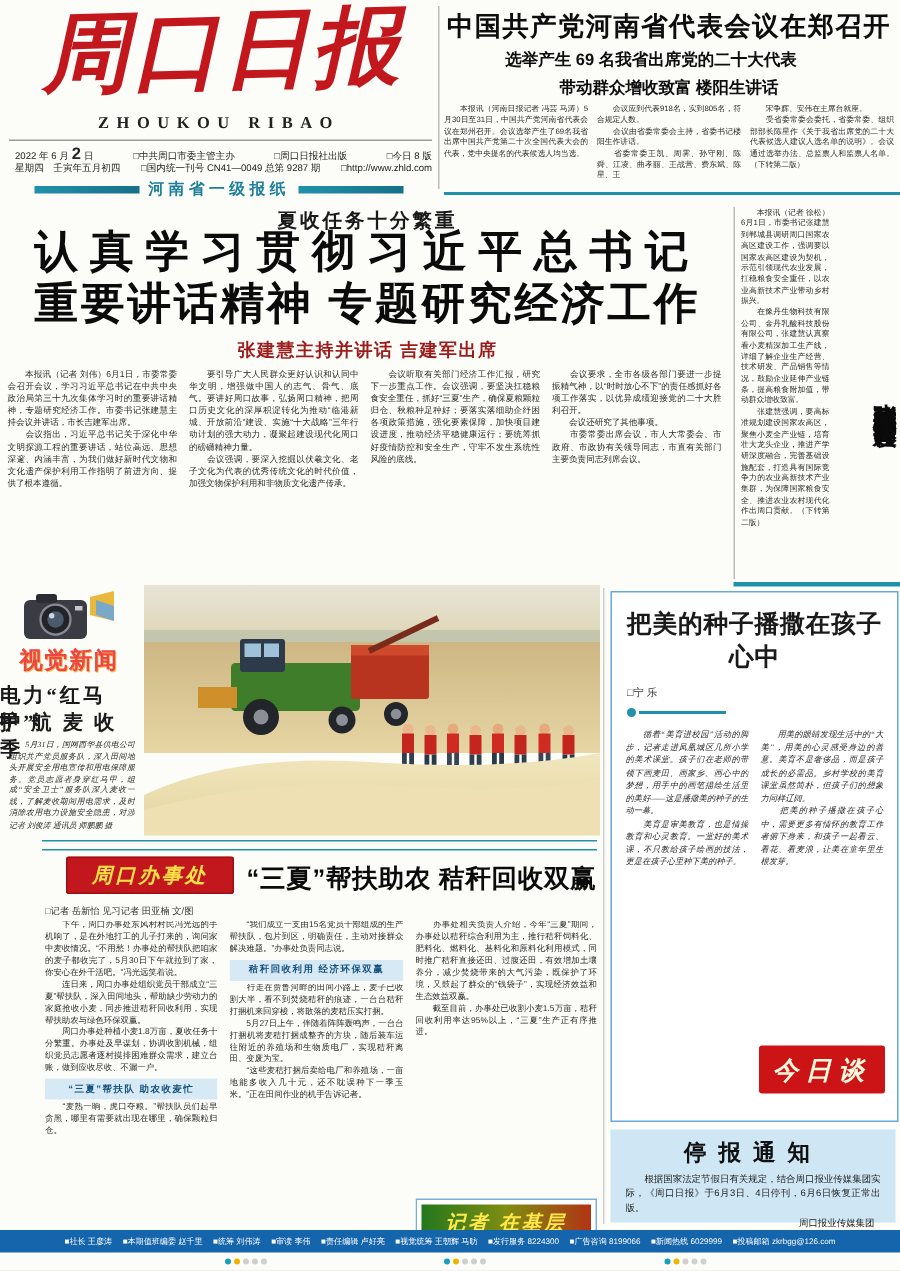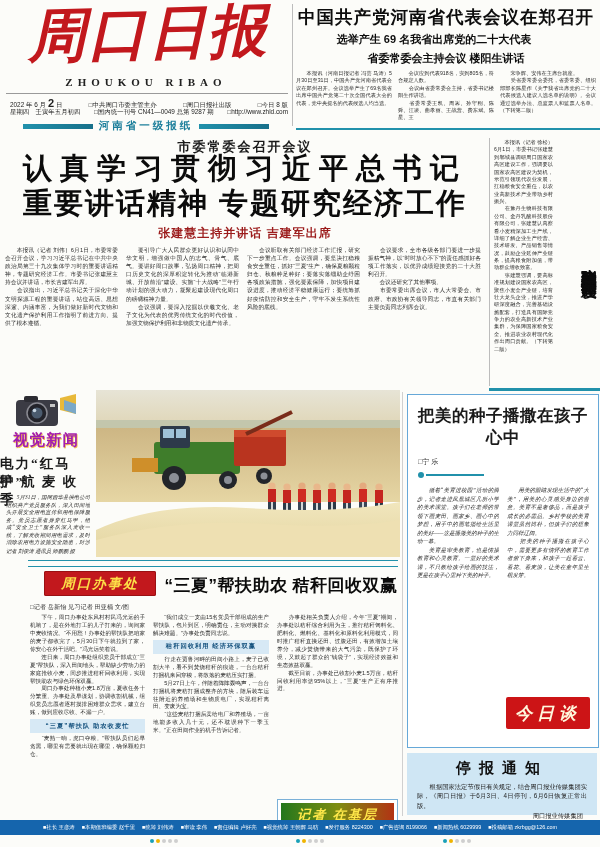--- a/index.html
+++ b/index.html
@@ -27,21 +27,21 @@
   .h-top{font-weight:900;font-size:17.5px;letter-spacing:1px;text-align:center;color:#0d0d0d;}
   .h-sub{font-weight:bold;font-size:11px;text-align:center;color:#0d0d0d;}
   .kicker{font-weight:bold;font-size:13px;text-align:center;letter-spacing:2px;}
   .h-main{font-weight:900;font-size:29px;text-align:center;color:#0b0b0b;line-height:1.1;}
   .h-main.l1{letter-spacing:8px;}
   .h-main.l2{letter-spacing:2px;}
   .h-deck{font-weight:bold;font-size:12px;text-align:center;color:#9c1c1c;letter-spacing:1px;}
   .vhead{writing-mode:vertical-rl;text-orientation:upright;font-weight:900;font-size:15.5px;
          letter-spacing:1px;line-height:1.2;color:#0b0b0b;text-align:center;}
   
-  .vn-logo-text{color:#a21caf;font-weight:900;font-size:15.5px;text-align:center;letter-spacing:1px;
+  .vn-logo-text{color:#ef4444;font-weight:900;font-size:15.5px;text-align:center;letter-spacing:1px;
                 text-shadow:0.7px 0.7px 0 #f2c14e;}
   .vn-head{font-family:Liberation Serif, serif;font-weight:bold;font-size:13.5px;text-align:left;
            letter-spacing:2px;line-height:1.35;}
   
   .badge-red{background:#c2181d;color:#fde047;display:flex;align-items:center;justify-content:center;
              font-weight:bold;font-style:italic;font-size:13.5px;letter-spacing:2px;border-radius:2px;
              box-shadow:0 0 0 1px #9a1013 inset;}
   .badge-talk{background:#cc1416;color:#fff8dd;display:flex;align-items:center;justify-content:center;
               font-weight:900;font-style:italic;font-size:17px;letter-spacing:5px;border-radius:2px;}
   .badge-grass{background:linear-gradient(90deg,#23771d,#7e8d12,#b23314);color:#ffe84a;
@@ -95,32 +95,32 @@
   </div>
   <div class="abs grade" style="left:0;top:119px;width:292px;">
     <span class="bar"></span>
     <span class="txt">河南省一级报纸</span>
     <span class="bar"></span>
   </div>
 
   <div class="abs vrule" style="left:292px;top:4px;height:122px;"></div>
   <div class="abs h-top" style="left:296px;top:5px;width:300px;">中国共产党河南省代表会议在郑召开</div>
   <div class="abs h-sub" style="left:284px;top:32px;width:300px;">选举产生 69 名我省出席党的二十大代表</div>
-  <div class="abs h-sub" style="left:296px;top:51px;width:300px;">省委常委会主持会议 楼阳生讲话</div>
+  <div class="abs h-sub" style="left:296px;top:51px;width:300px;">带动群众增收致富 楼阳生讲话</div>
   <div class="abs" style="left:296px;top:70px;width:302px;height:56px;display:flex;gap:6px;">
     <div class="micro flow" style="width:96px;height:56px;font-size:5.2px;">　　本报讯（河南日报记者 冯芸 马涛）5月30日至31日，中国共产党河南省代表会议在郑州召开。会议选举产生了69名我省出席中国共产党第二十次全国代表大会的代表，党中央提名的代表候选人均当选。</div>
     <div class="micro flow" style="width:96px;height:56px;font-size:5.2px;">　　会议应到代表918名，实到805名，符合规定人数。
 　　会议由省委常委会主持，省委书记楼阳生作讲话。
 　　省委常委王凯、周霁、孙守刚、陈舜、江凌、曲孝丽、王战营、费东斌、陈星、王</div>
     <div class="micro flow" style="width:96px;height:56px;font-size:5.2px;">　　宋争辉、安伟在主席台就座。
 　　受省委常委会委托，省委常委、组织部部长陈星作《关于我省出席党的二十大代表候选人建议人选名单的说明》。会议通过选举办法、总监票人和监票人名单。（下转第二版）</div>
   </div>
   <div class="abs tealbar" style="left:296px;top:128px;width:304px;height:2px;"></div>
 
-  <div class="abs kicker" style="left:4px;top:138px;width:482px;">市委常委会召开会议</div>
+  <div class="abs kicker" style="left:4px;top:138px;width:482px;">夏收任务十分繁重</div>
   <div class="abs h-main l1" style="left:4px;top:153px;width:482px;">认真学习贯彻习近平总书记</div>
   <div class="abs h-main l2" style="left:4px;top:188px;width:482px;">重要讲话精神  专题研究经济工作</div>
   <div class="abs h-deck" style="left:4px;top:225px;width:482px;">张建慧主持并讲话 吉建军出席</div>
   <div class="abs" style="left:5px;top:246px;width:481px;height:138px;display:flex;gap:8px;">
     <div class="micro flow" style="width:113px;height:138px;font-size:5.7px;">　　本报讯（记者 刘伟）6月1日，市委常委会召开会议，学习习近平总书记在中共中央政治局第三十九次集体学习时的重要讲话精神，专题研究经济工作。市委书记张建慧主持会议并讲话，市长吉建军出席。
 　　会议指出，习近平总书记关于深化中华文明探源工程的重要讲话，站位高远、思想深邃、内涵丰富，为我们做好新时代文物和文化遗产保护利用工作指明了前进方向、提供了根本遵循。</div>
     <div class="micro flow" style="width:113px;height:138px;font-size:5.7px;">　　要引导广大人民群众更好认识和认同中华文明，增强做中国人的志气、骨气、底气。要讲好周口故事，弘扬周口精神，把周口历史文化的深厚积淀转化为推动“临港新城、开放前沿”建设、实施“十大战略”三年行动计划的强大动力，凝聚起建设现代化周口的磅礴精神力量。
 　　会议强调，要深入挖掘以伏羲文化、老子文化为代表的优秀传统文化的时代价值，加强文物保护利用和非物质文化遗产传承。</div>
     <div class="micro flow" style="width:113px;height:138px;font-size:5.7px;">　　会议听取有关部门经济工作汇报，研究下一步重点工作。会议强调，要坚决扛稳粮食安全重任，抓好“三夏”生产，确保夏粮颗粒归仓、秋粮种足种好；要落实落细助企纾困各项政策措施，强化要素保障，加快项目建设进度，推动经济平稳健康运行；要统筹抓好疫情防控和安全生产，守牢不发生系统性风险的底线。</div>
     <div class="micro flow" style="width:113px;height:138px;font-size:5.7px;">　　会议要求，全市各级各部门要进一步提振精气神，以“时时放心不下”的责任感抓好各项工作落实，以优异成绩迎接党的二十大胜利召开。

